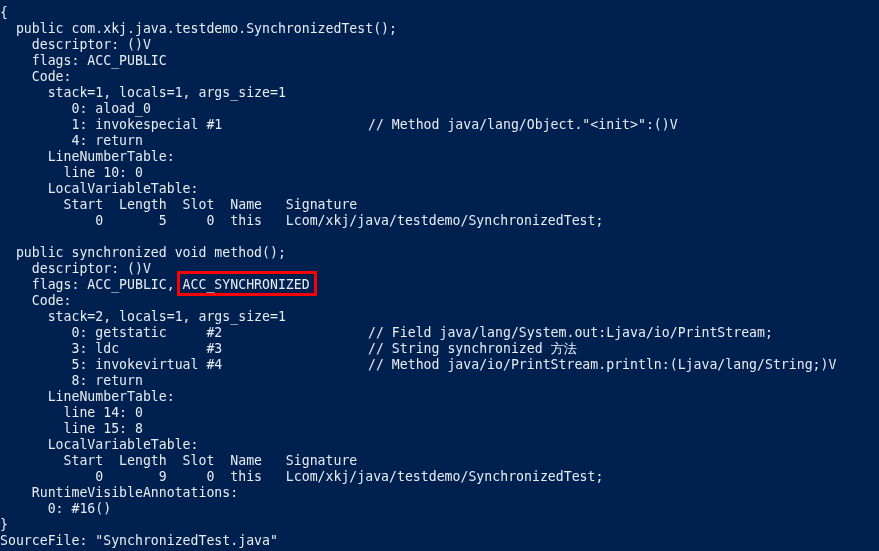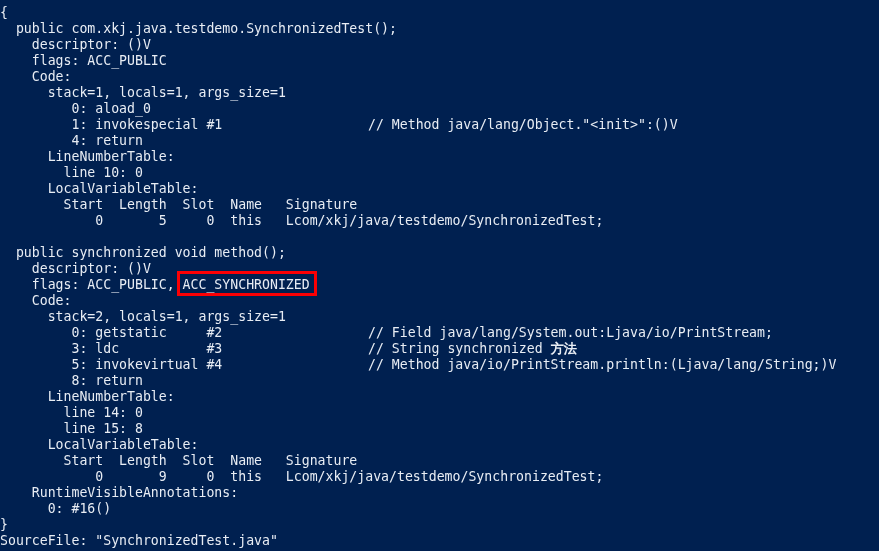--- a/index.html
+++ b/index.html
@@ -32,21 +32,20 @@
     position: relative;
   }
   .line .cmt {
     position: absolute;
     left: 368px;
     top: 0;
     white-space: pre;
   }
   .cjk {
     font-family: "DejaVu Sans", "Liberation Sans", sans-serif;
-    font-weight: bold;
   }
   #hl-box {
     position: absolute;
     left: 177px;
     top: 271px;
     width: 140px;
     height: 25px;
     border: 3px solid #fc0004;
     box-sizing: border-box;
     pointer-events: none;

